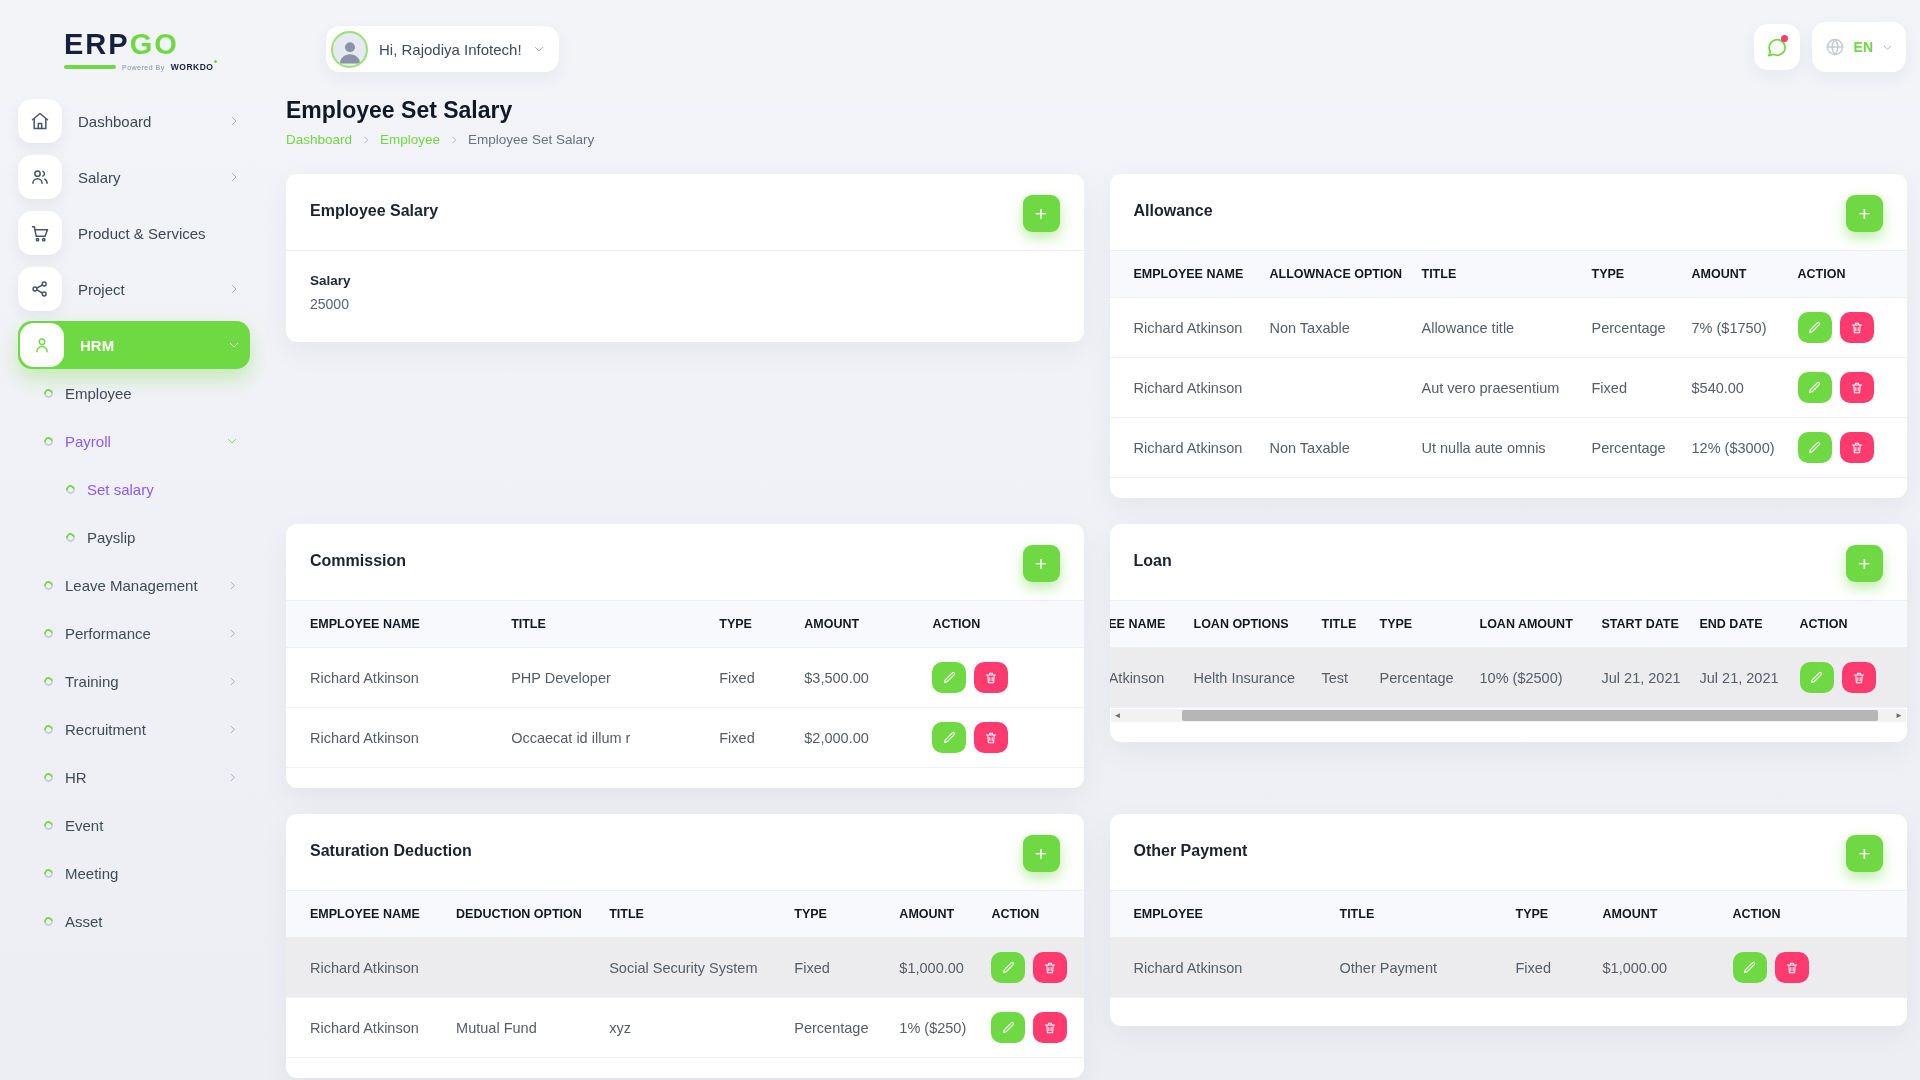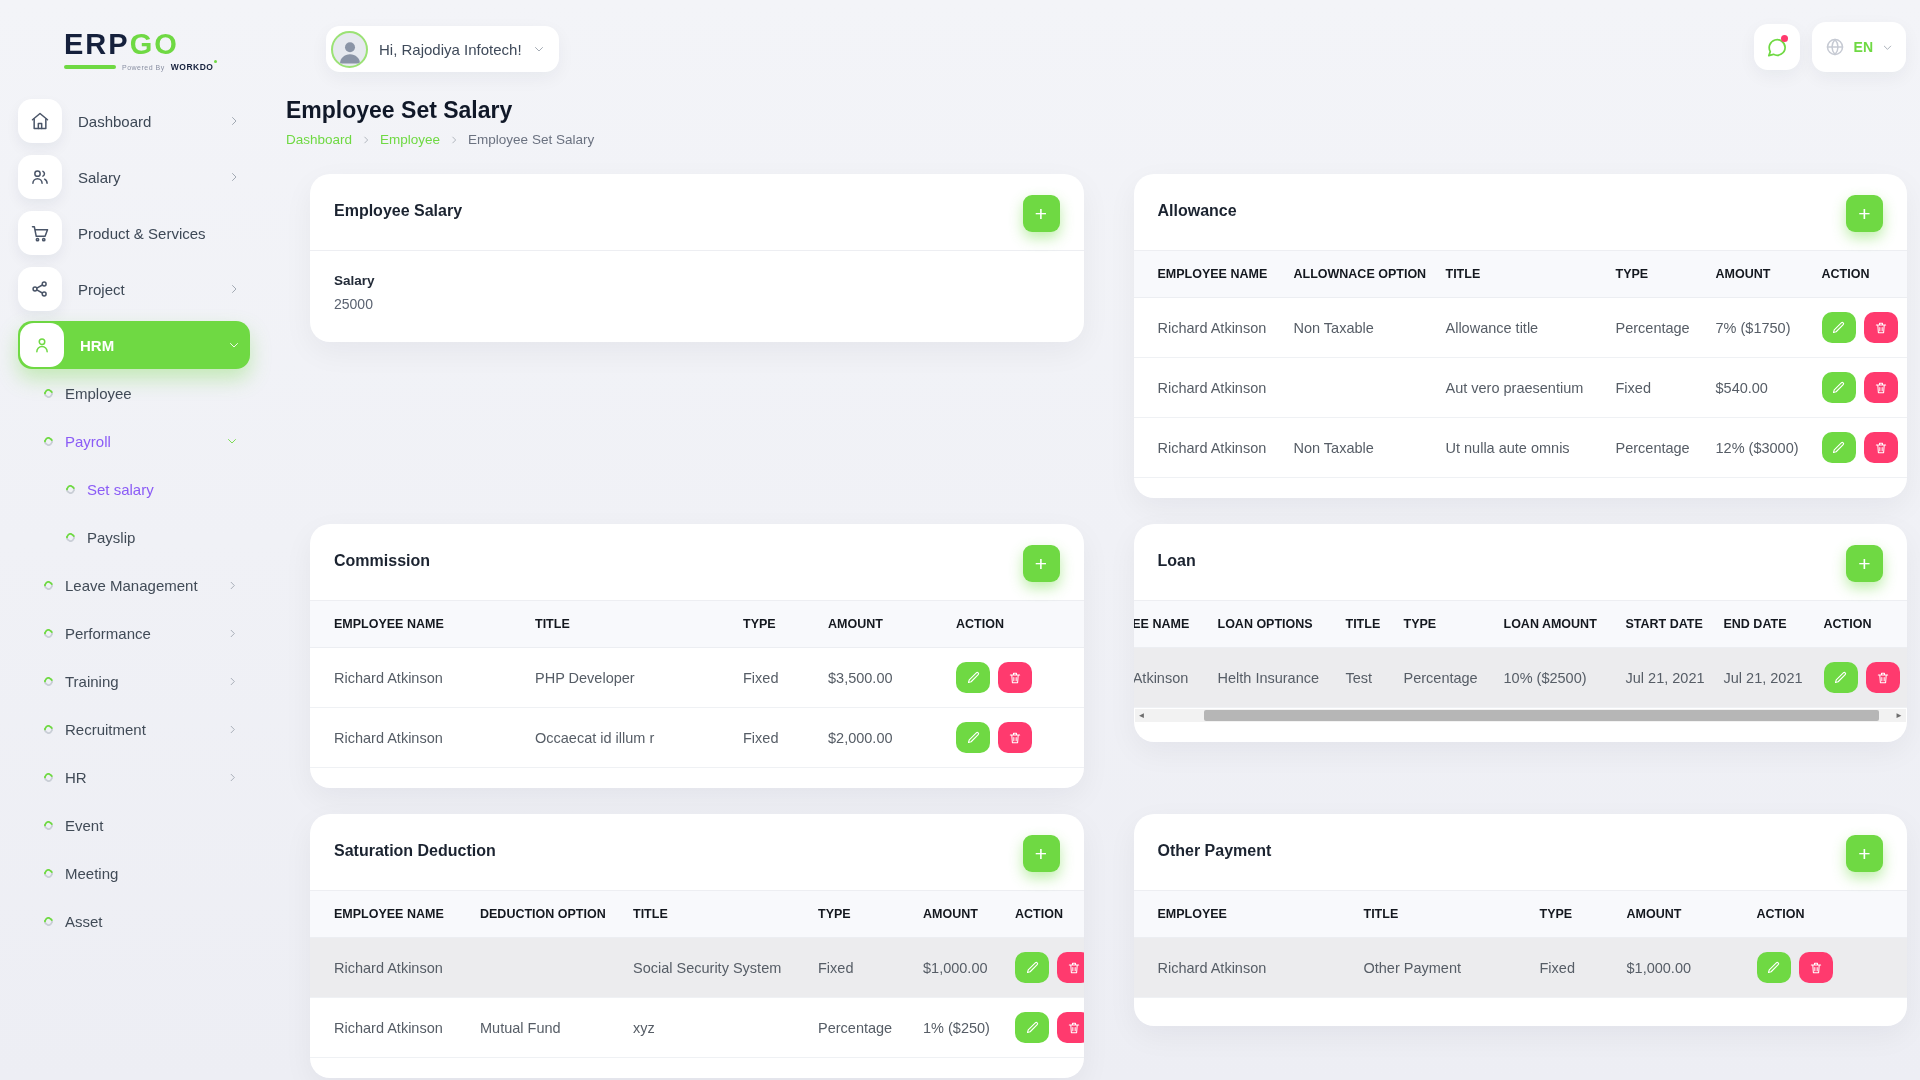--- a/index.html
+++ b/index.html
@@ -55,21 +55,21 @@
 
   
   .main { position:absolute; left:286px; top:97px; width:1621px; }
   .page-title { font-size:23px; font-weight:700; color:#101828; }
   .breadcrumb { display:flex; align-items:center; gap:9px; margin-top:8px; font-size:13.5px; }
   .breadcrumb a { color:#6fd943; text-decoration:none; cursor:pointer; }
   .breadcrumb .sep { color:#9aa1ab; }
   .breadcrumb .current { color:#6b7280; }
 
   .grid { margin-top:27px; display:grid; grid-template-columns:1fr 1fr; column-gap:26px; row-gap:26px; align-items:start; }
-  .card { background:#fff; border-radius:20px; box-shadow:0 10px 30px rgba(20,20,43,.05); overflow:hidden;margin-left:24px; }
+  .card { background:#fff; border-radius:11px; box-shadow:0 10px 30px rgba(20,20,43,.05); overflow:hidden; }
   .card-head { display:flex; justify-content:space-between; align-items:flex-start; padding:21px 24px 18px; border-bottom:1px solid #edeef2; min-height:76px; }
   .card-title { font-size:16px; font-weight:700; color:#1b2330; padding-top:7px; }
   .add-btn { width:37px; height:37px; border-radius:9px; background:#6fd943; border:none; color:#fff; display:flex; align-items:center; justify-content:center; font-size:21px; line-height:1; cursor:pointer; box-shadow:0 6px 14px rgba(111,217,67,.45); }
 
   table { width:100%; border-collapse:collapse; table-layout:fixed; }
   thead tr { background:#f8f9fc; }
   th { text-align:left; font-size:12.5px; font-weight:700; color:#14181f; padding:16px 10px; border-bottom:1px solid #eceef2; white-space:nowrap; overflow:hidden; }
   td { font-size:14.5px; color:#565d66; padding:14px 10px; border-bottom:1px solid #eff1f4; white-space:nowrap; overflow:hidden; }
   th:first-child, td:first-child { padding-left:24px; }
   tr.alt { background:#ececee; }

